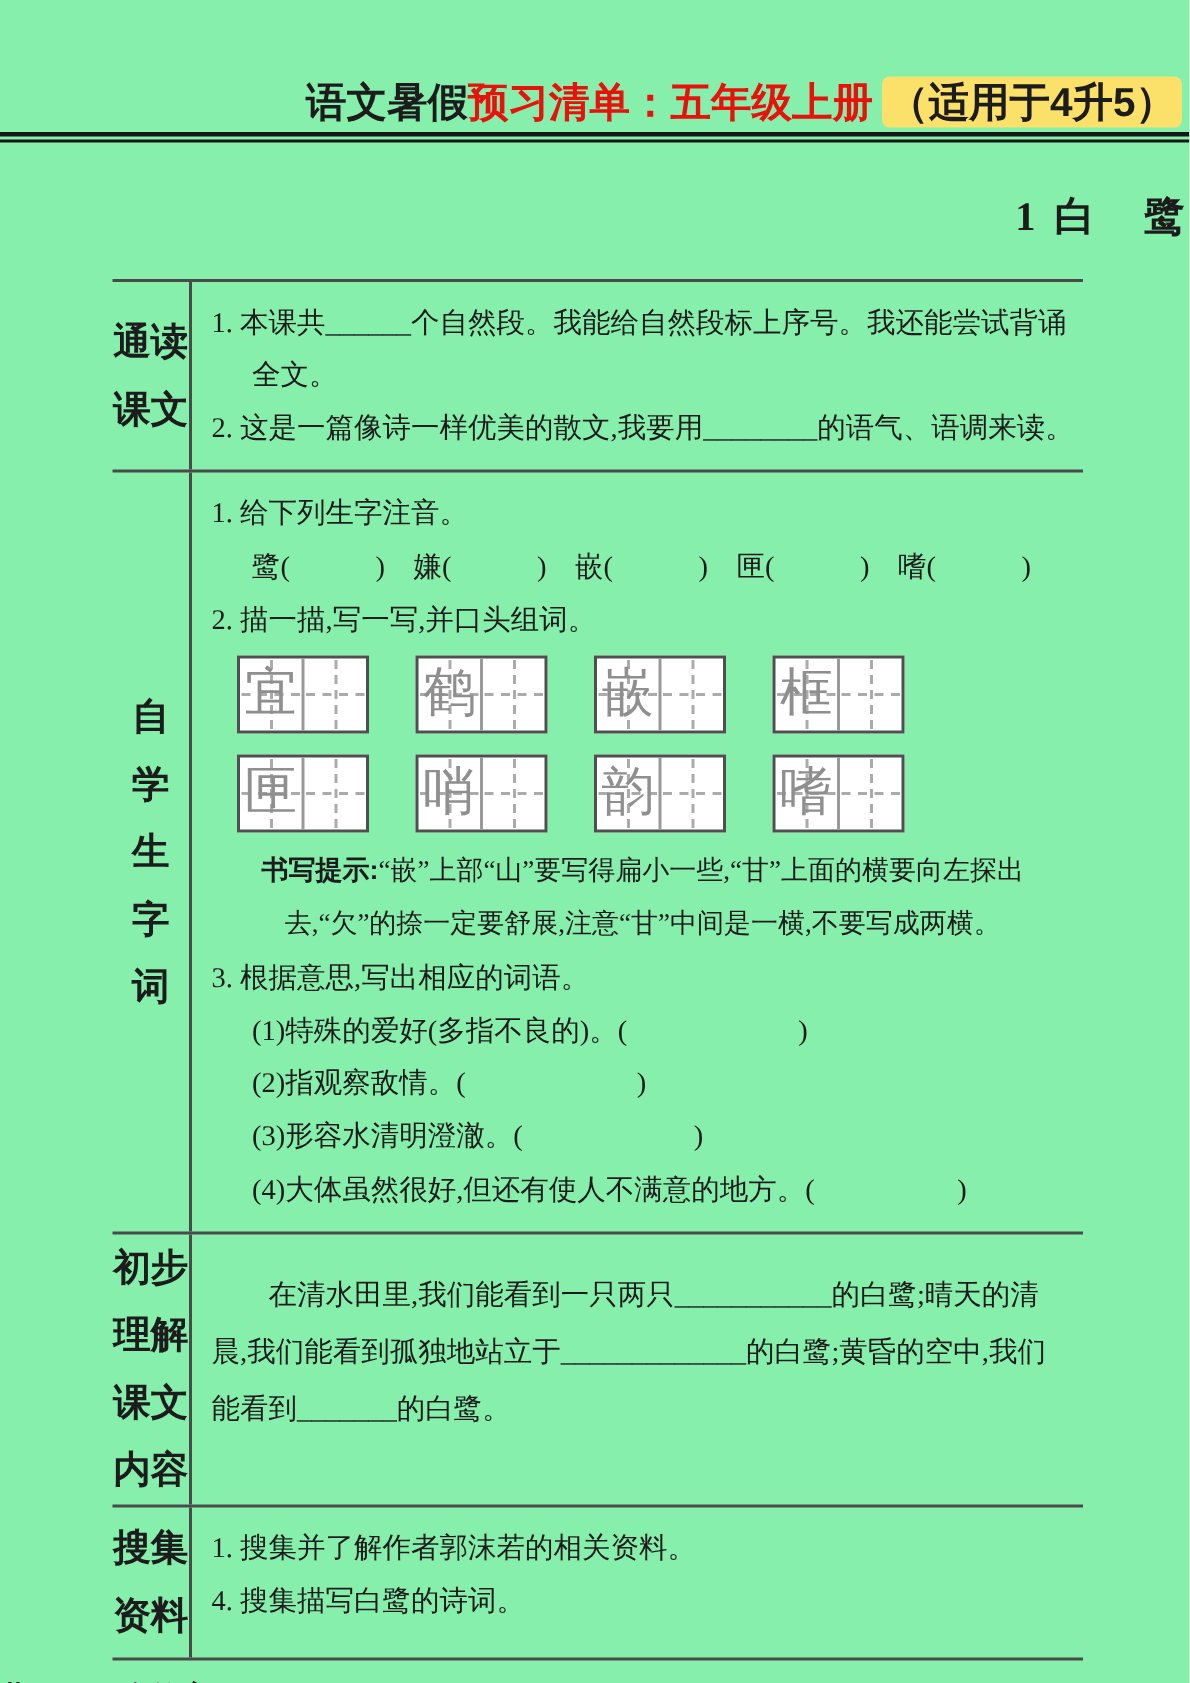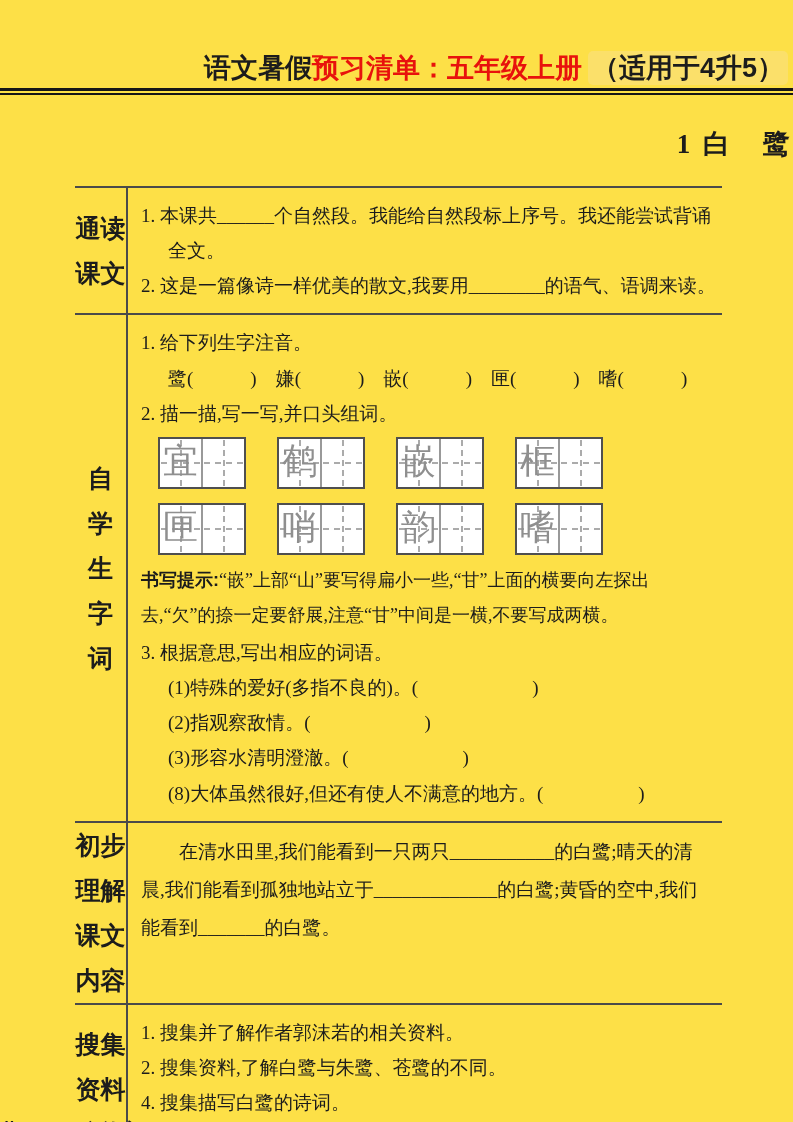--- a/index.html
+++ b/index.html
@@ -1,21 +1,21 @@
 <!DOCTYPE html>
 <html style="--red: #e8120c; --hl: #fbe06a; --line: #4a4a4a;"><head>
 <meta charset="utf-8">
 <style>
   :root{
     --red:#e8120c;
     --hl:#fbe06a;
     --line:#4a4a4a;
   }
   html,body{margin:0;padding:0;background:#ffffff;}
-  .page{position:relative;width:793px;height:1122px;background:#fde047;overflow:hidden;
+  .page{position:relative;width:793px;height:1122px;background:#86efac;overflow:hidden;
         font-family:"Liberation Serif",serif;color:#1c1c1c;}
 
   
   .header{position:absolute;top:50px;right:5px;white-space:nowrap;
           font-family:"Liberation Sans",sans-serif;font-weight:bold;font-size:27px;line-height:36px;}
   .hd-red{color:var(--red);}
   .hd-badge{background:var(--hl);padding:2px 4px;border-radius:5px;margin-left:6px;}
   .rule-double{position:absolute;top:88px;left:0;width:793px;height:2px;
                border-top:3px solid #161616;border-bottom:2px solid #161616;}
 
@@ -28,21 +28,21 @@
   .row{display:flex;align-items:stretch;border-top:2px solid var(--line);}
   .label-cell{flex:0 0 51px;border-right:2px solid var(--line);
               display:flex;flex-direction:column;justify-content:center;align-items:center;
               font-family:"Liberation Sans",sans-serif;font-weight:bold;font-size:25px;line-height:1.8;
               text-align:center;}
   .content-cell{flex:1;padding:10px 6px 10px 13px;font-size:19px;line-height:1.85;}
   .r1{min-height:122px;}
   .r2{min-height:452px;}
   .r3{min-height:152px;}
   .r4{min-height:100px;}
-  .r3 .content-cell{padding-top:10px;}
+  .r3 .content-cell{padding-top:22px;}
 
   .item{padding-left:27px;text-indent:-27px;}
   .pre{white-space:pre;}
   .pinyin{padding-left:27px;}
   .sub-item{padding-left:27px;}
   .para{margin:0;text-indent:2em;line-height:2.0;}
 
   
   .trace-grid{display:grid;grid-template-columns:repeat(4,88px);column-gap:31px;row-gap:14px;
               margin:6px 0 8px 17px;}
@@ -50,21 +50,21 @@
   .tcell{flex:1;position:relative;}
   .tcell.left{border-right:2px solid #999;}
   .tcell::before{content:"";position:absolute;left:1px;right:1px;top:50%;margin-top:-1px;
                  border-top:2px dashed #ababab;}
   .tcell::after{content:"";position:absolute;top:1px;bottom:1px;left:50%;margin-left:-1px;
                 border-left:2px dashed #ababab;}
   .trace{position:absolute;inset:0;display:flex;align-items:center;justify-content:center;
          font-size:35px;color:#8f8f8f;z-index:1;}
 
   
-  .tip{margin:2px 0;font-size:18px;line-height:1.95;}
+  .tip{margin:2px 0;font-size:18px;line-height:1.95;text-align:center;}
   .tip-label{font-family:"Liberation Sans",sans-serif;font-weight:bold;}
 
   
   .footer{position:absolute;top:1118px;left:0;width:100%;
           font-size:19px;font-weight:bold;letter-spacing:1px;}
 </style>
 </head>
 <body>
 
 <div class="page">
@@ -151,21 +151,21 @@
               </div>
               <div class="tcell"></div>
             </div>
           </div>
         <div class="tip"><span class="tip-label">书写提示:</span><span>“嵌”上部“山”要写得扁小一些,“甘”上面的横要向左探出去,“欠”的捺一定要舒展,注意“甘”中间是一横,不要写成两横。</span></div>
         <div class="item">3. 根据意思,写出相应的词语。</div>
         <div>
             <div class="sub-item pre">(1)特殊的爱好(多指不良的)。(　　　　　　)</div>
             <div class="sub-item pre">(2)指观察敌情。(　　　　　　)</div>
             <div class="sub-item pre">(3)形容水清明澄澈。(　　　　　　)</div>
-            <div class="sub-item pre">(8)大体虽然很好,但还有使人不满意的地方。(　　　　　)</div>
+            <div class="sub-item pre">(4)大体虽然很好,但还有使人不满意的地方。(　　　　　)</div>
           </div>
       </div>
     </div>
 
     <div class="row r3">
       <div class="label-cell">
           <div>初步</div>
           <div>理解</div>
           <div>课文</div>
           <div>内容</div>
@@ -176,21 +176,20 @@
     </div>
 
     <div class="row r4">
       <div class="label-cell">
           <div>搜集</div>
           <div>资料</div>
         </div>
       <div class="content-cell">
         <div>
             <div class="item">1. 搜集并了解作者郭沫若的相关资料。</div>
-            <div class="item">2. 搜集资料,了解白鹭与朱鹭、苍鹭的不同。</div>
             <div class="item">4. 搜集描写白鹭的诗词。</div>
           </div>
       </div>
     </div>
 
   </div>
 
   <div class="footer">共43页（含答案）</div>
 
 </div>

